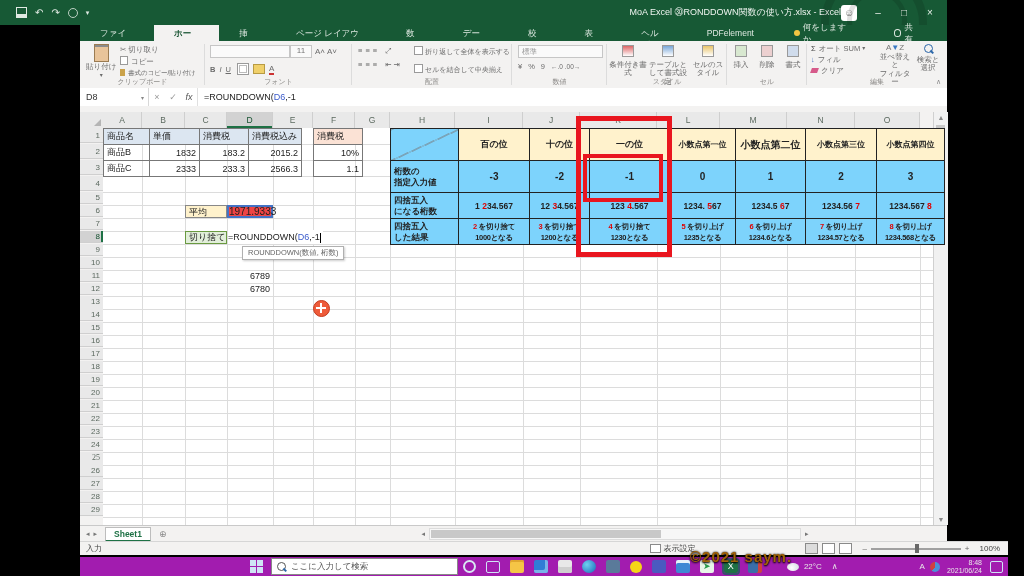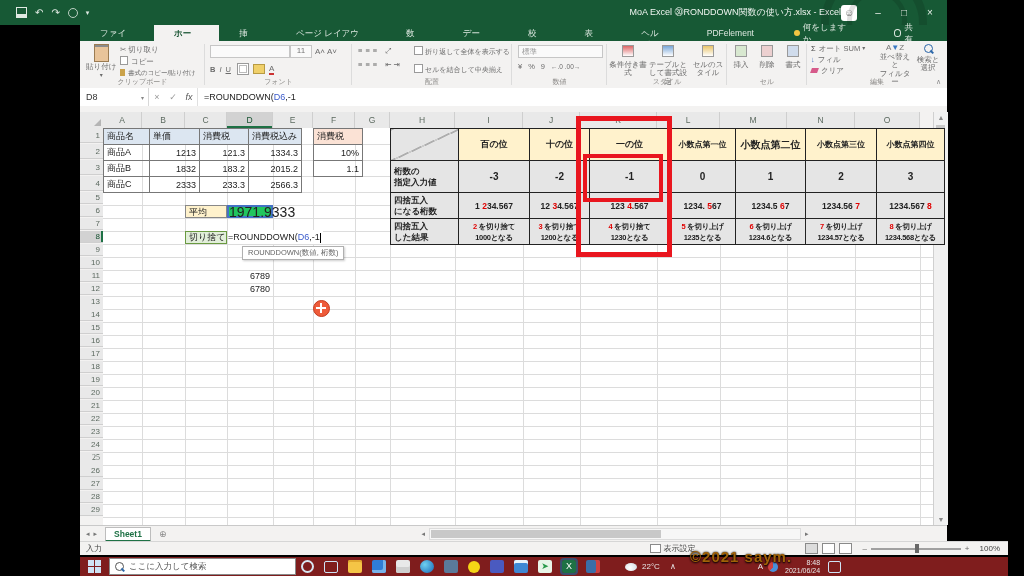--- a/index.html
+++ b/index.html
@@ -56,21 +56,21 @@
   .redbox{position:absolute;border:5px solid #e9161f;z-index:40;}
   .redbox2{position:absolute;border:4px solid #e9161f;z-index:41;}
   .cursor-dot{position:absolute;width:15px;height:15px;border-radius:50%;background:#ee5b3a;border:1px solid #c43a1e;z-index:45;}
   .cursor-dot::after{content:"";position:absolute;left:6px;top:2px;width:2px;height:10px;background:#fff;}
   .cursor-dot::before{content:"";position:absolute;left:2px;top:6px;width:10px;height:2px;background:#fff;}
   
   .tabsrow{left:80px;top:525px;width:867px;height:16px;background:#f3f2f1;border-top:1px solid #c9c9c9;}
   .sheettab{font-size:8.5px;font-weight:bold;color:#1e7145;background:#fff;border:1px solid #bdbdbd;
             border-bottom:2px solid #1e7145;padding:1px 8px;margin-left:8px;}
   .statusbar{left:80px;top:541px;width:928px;height:13px;background:#f3f2f1;border-top:1px solid #d6d6d6;font-size:8px;color:#444;}
-  .taskbar{left:80px;top:557px;width:928px;height:19px;background:#7f1d1d;}
+  .taskbar{left:80px;top:557px;width:928px;height:19px;background:#a21caf;justify-content:flex-end;}
   .tk{width:14px;height:13px;border-radius:2px;margin:0 5px;flex:none;}
   .tray{font-size:8px;color:#e8e8e8;}
   .wm{position:absolute;left:690px;top:548px;font-size:15px;font-weight:bold;color:#a16207;
       text-shadow:0 0 2px #000,0 1px 2px #000;z-index:50;letter-spacing:1px;}
   .sb-ico{display:inline-block;width:11px;height:9px;border:1px solid #8a8a8a;background:#fff;margin:0 2px;}
   .vscroll{left:933px;top:112px;width:14px;height:413px;background:#f1f1f1;border-left:1px solid #d0d0d0;}
   .arr{font-size:7px;color:#8a8a8a;text-align:center;width:100%;}
 </style>
 </head>
 <body>
@@ -391,26 +391,20 @@
 
   <table class="abs ptable" style="left:103px;top:128px;">
     <tbody>
         <tr style="height:16px;background:#dce6f1;">
       <td style="width:39px;">商品名</td>
       <td style="width:43px;">単価</td>
       <td style="width:42px;">消費税</td>
       <td style="width:46px;">消費税込み</td>
     </tr>
     <tr style="height:16px;">
-      <td>商品A</td>
-      <td class="num">1213</td>
-      <td class="num">121.3</td>
-      <td class="num">1334.3</td>
-    </tr>
-    <tr style="height:16px;">
       <td>商品B</td>
       <td class="num">1832</td>
       <td class="num">183.2</td>
       <td class="num">2015.2</td>
     </tr>
     <tr style="height:16px;">
       <td>商品C</td>
       <td class="num">2333</td>
       <td class="num">233.3</td>
       <td class="num">2566.3</td>
@@ -426,32 +420,32 @@
     <tr style="height:16px;">
           <td class="num">10%</td>
         </tr>
     <tr style="height:16px;">
           <td class="num">1.1</td>
         </tr>
   </tbody>
     </table>
 
   <div class="abs" style="left:185px;top:205px;width:42px;height:13px;background:#fff2cc;border:1px solid #888;box-sizing:border-box;font-size:9px;padding-left:3px;line-height:12px;">平均</div>
-  <div class="abs num" style="left:227px;top:205px;width:46px;height:13px;border:2px solid #4472c4;box-sizing:border-box;font-size:14px;padding-right:8px;line-height:10px;background:#22c55e;">1971.9333</div>
+  <div class="abs num" style="left:227px;top:205px;width:46px;height:13px;border:2px solid #4472c4;box-sizing:border-box;font-size:10px;padding-right:8px;line-height:10px;background:#ef4444;">1971.9333</div>
 
   <div class="abs" style="left:185px;top:231px;width:42px;height:13px;background:#e2efda;border:1px solid #6a9a41;box-sizing:border-box;font-size:9px;padding-left:3px;line-height:11px;">切り捨て</div>
   <div class="abs" style="left:228px;top:230px;width:95px;height:14px;background:#fff;font-size:9px;line-height:14px;z-index:30;">
     <span>=ROUNDDOWN(</span><span style="color:#3b5bcb;">D6</span><span>,-1</span><span style="display:inline-block;width:1px;height:10px;background:#000;vertical-align:middle;"></span>
   </div>
   <div class="abs" style="left:242px;top:246px;background:#fff;border:1px solid #b0b0b0;box-shadow:1px 1px 2px rgba(0,0,0,.2);font-size:7.5px;color:#666;padding:1px 5px;z-index:30;">ROUNDDOWN(数値, 桁数)</div>
 
   <div class="abs num" style="left:227px;top:270px;width:46px;height:13px;font-size:9px;padding-right:3px;box-sizing:border-box;line-height:13px;">6789</div>
   <div class="abs num" style="left:227px;top:283px;width:46px;height:13px;font-size:9px;padding-right:3px;box-sizing:border-box;line-height:13px;">6780</div>
 
-  <table class="abs rtable" style="left:390px;top:128px;background:#e5e5e5;">
+  <table class="abs rtable" style="left:390px;top:128px;background:#7dd3fc;">
     <tbody>
         <tr style="height:32px;">
       <td class="diag" style="width:65px;"></td>
       <td class="hd" style="width:68px;">百の位</td>
       <td class="hd" style="width:57px;">十の位</td>
       <td class="hd" style="width:77px;">一の位</td>
       <td class="hd" style="width:63px;font-size:8px;">小数点第一位</td>
       <td class="hd" style="width:67px;font-size:10px;">小数点第二位</td>
       <td class="hd" style="width:68px;font-size:8px;">小数点第三位</td>
       <td class="hd" style="width:65px;font-size:8px;">小数点第四位</td>

